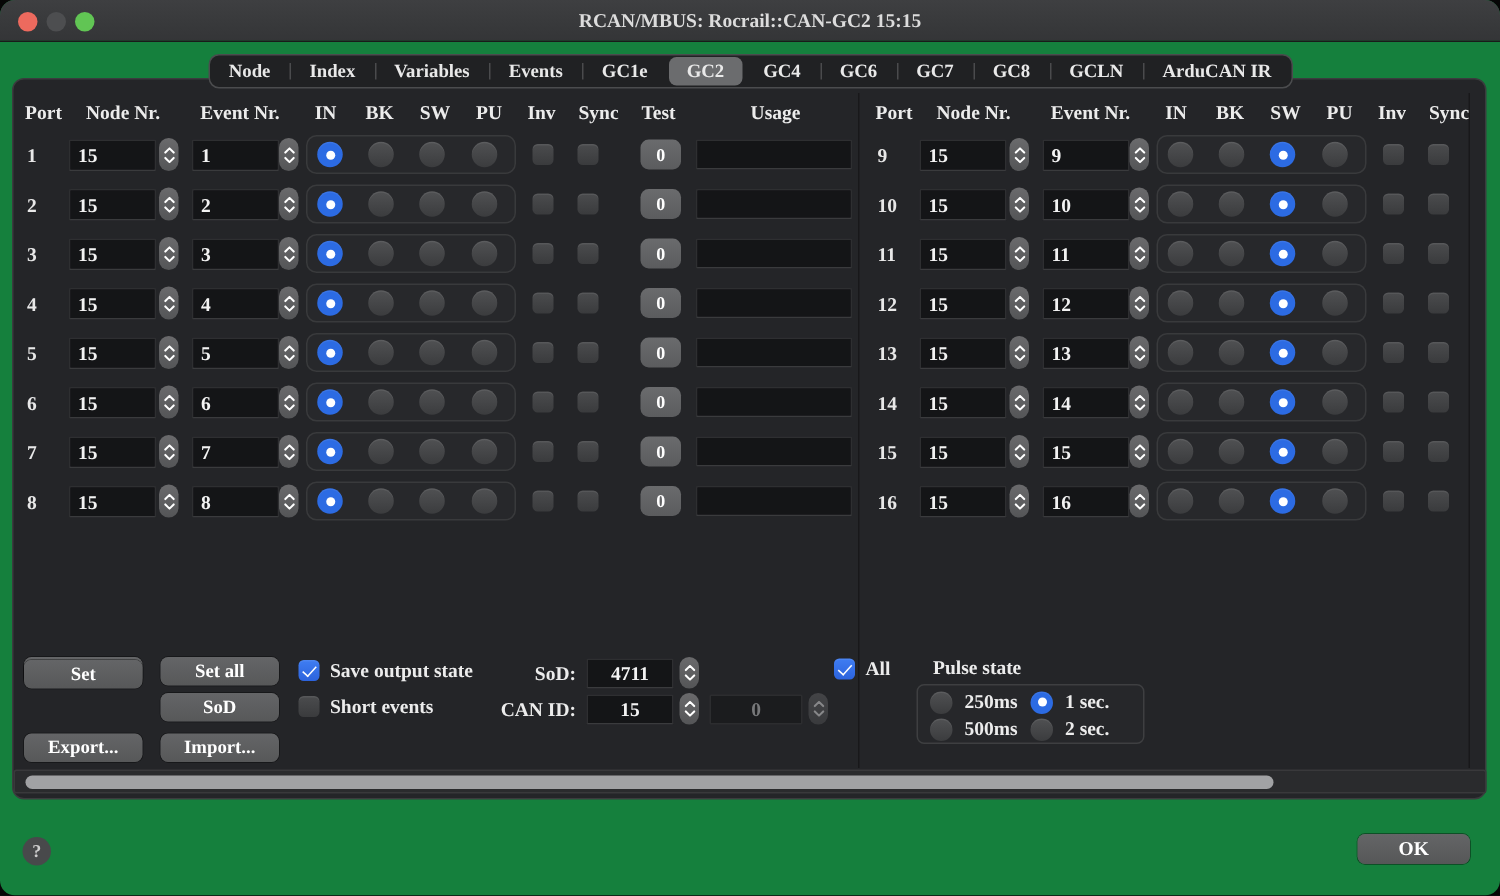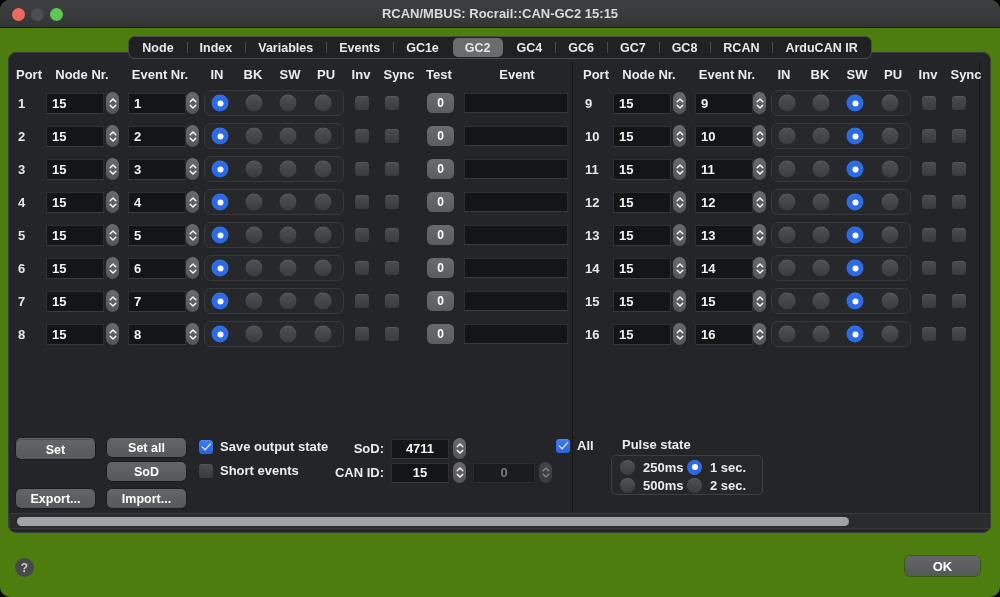--- a/index.html
+++ b/index.html
@@ -1,17 +1,17 @@
 <!DOCTYPE html>
 <html><head>
 <meta charset="utf-8">
 <style>
   * { margin:0; padding:0; box-sizing:border-box; }
   html,body { width:1000px; height:597px; background:#060606; font-family:"Liberation Sans","DejaVu Sans",sans-serif; }
-  .window { position:relative; width:1000px; height:597px; background:#4d7c0f; border-radius:10px; overflow:hidden; }
+  .window { position:relative; width:1000px; height:597px; background:#15803d; border-radius:10px; overflow:hidden;font-family:Liberation Serif, serif; }
 
   
   .titlebar { position:absolute; left:0; top:0; width:100%; height:28px;
     background:linear-gradient(#3e3f41,#343537); border-bottom:1px solid #1a1a1a; }
   .title { position:absolute; left:0; right:0; top:0; height:28px; line-height:28px; text-align:center;
     font-size:13px; font-weight:700; color:#dcdcdc; }
   .tl { position:absolute; top:8px; width:13px; height:13px; border-radius:50%; }
   .tl.red   { left:12px; background:#ed6a5e; }
   .tl.gray  { left:31px; background:#4d4e50; }
   .tl.green { left:50px; background:#61c554; }
@@ -158,21 +158,21 @@
 
   <div class="tab">
     <span>GC7</span>
   </div>
 
   <div class="tab">
     <span>GC8</span>
   </div>
 
   <div class="tab">
-    <span>RCAN</span>
+    <span>GCLN</span>
   </div>
 
   <div class="tab">
     <span>ArduCAN IR</span>
   </div>
 </div>
   </div>
 
   <div class="vdiv vdiv1"></div>
   <div class="vdiv vdiv2"></div>
@@ -181,21 +181,21 @@
     <span class="hdr" style="left:29px">Port</span>
     <span class="hdr" style="left:82px">Node Nr.</span>
     <span class="hdr" style="left:160px">Event Nr.</span>
     <span class="hdr" style="left:217px">IN</span>
     <span class="hdr" style="left:253px">BK</span>
     <span class="hdr" style="left:290px">SW</span>
     <span class="hdr" style="left:326px">PU</span>
     <span class="hdr" style="left:361px">Inv</span>
     <span class="hdr" style="left:399px">Sync</span>
     <span class="hdr" style="left:439px">Test</span>
-    <span class="hdr" style="left:517px">Event</span>
+    <span class="hdr" style="left:517px">Usage</span>
   </div>
   <div class="hdrs">
     <span class="hdr" style="left:596px">Port</span>
     <span class="hdr" style="left:649px">Node Nr.</span>
     <span class="hdr" style="left:727px">Event Nr.</span>
     <span class="hdr" style="left:784px">IN</span>
     <span class="hdr" style="left:820px">BK</span>
     <span class="hdr" style="left:857px">SW</span>
     <span class="hdr" style="left:893px">PU</span>
     <span class="hdr" style="left:928px">Inv</span>

